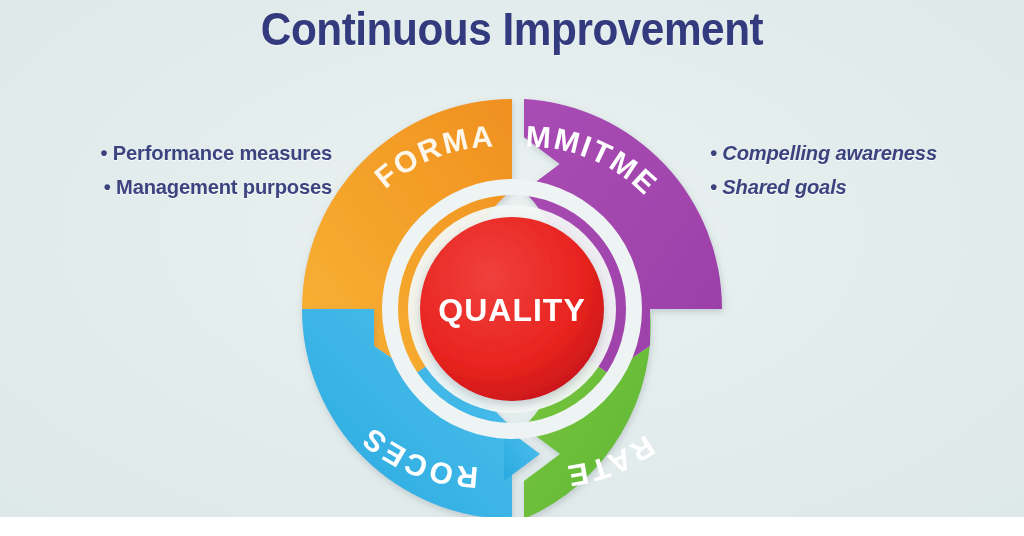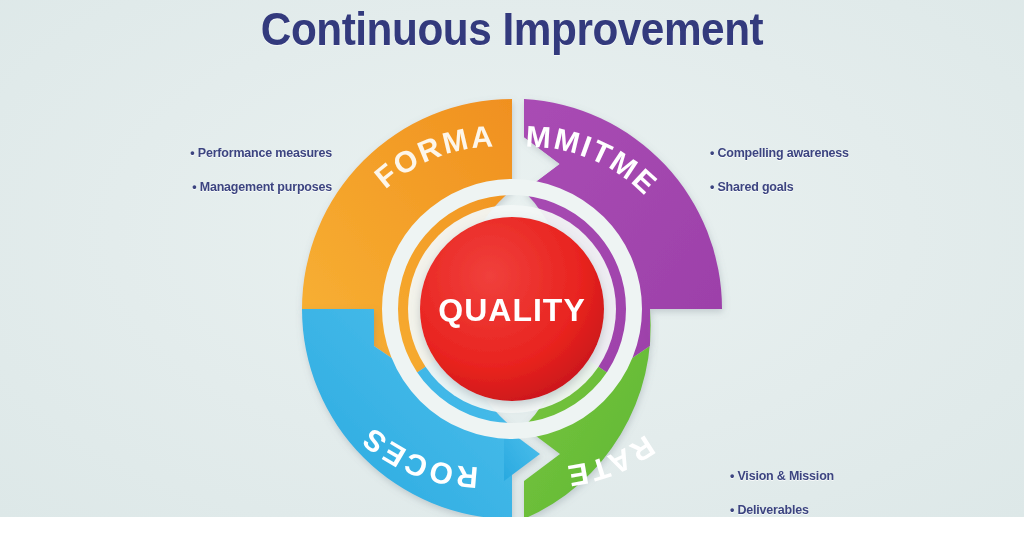--- a/index.html
+++ b/index.html
@@ -43,30 +43,30 @@
     height: 470px;
   }
   #wheel svg { display: block; width: 520px; height: 470px; }
 
   
   .bullets {
     position: absolute;
     color: #3c4480;
     font-family: "Liberation Sans", sans-serif;
     font-weight: bold;
-    font-size: 13px;
+    font-size: 21px;
     line-height: 34px;
     letter-spacing: -0.2px;
     text-shadow: 0 1px 0 rgba(255,255,255,0.75);
     white-space: nowrap;
   }
   .bullets div { transform: scaleX(0.96); }
   #bl-perf      { top: 136px; left: 42px;  width: 290px; text-align: right; }
   #bl-perf div  { transform-origin: 100% 50%; }
-  #bl-commit    { top: 136px; left: 710px; width: 290px; text-align: left; }
+  #bl-commit    { top: 136px; left: 710px; width: 290px; text-align: left; font-style: italic; }
   #bl-commit div{ transform-origin: 0% 50%; }
   #bl-process   { top: 459px; left: 46px;  width: 290px; text-align: right; }
   #bl-process div{ transform-origin: 100% 50%; }
   #bl-strategy  { top: 459px; left: 730px; width: 290px; text-align: left; }
   #bl-strategy div{ transform-origin: 0% 50%; }
 
   .arc-label {
     font-family: "Liberation Sans", sans-serif;
     font-weight: bold;
     font-size: 30px;
@@ -93,24 +93,20 @@
     <div>• Performance measures</div>
     <div>• Management purposes</div>
   </div>
 
   <div class="bullets" id="bl-commit" style="color: rgb(60, 68, 128);">
     <div>• Compelling awareness</div>
     <div>• Shared goals</div>
   </div>
 
 
-  <div class="bullets" id="bl-strategy" style="color: rgb(60, 68, 128);">
-    <div>• Vision &amp; Mission</div>
-    <div>• Deliverables</div>
-  </div>
 
   <div id="wheel">
     <svg viewBox="0 0 520 470" xmlns="http://www.w3.org/2000/svg">
       <defs>
 
         <linearGradient id="gPerf" x1="0" y1="1" x2="1" y2="0">
           <stop offset="0%" class="g-perf-a" stop-color="#F8B335"></stop>
           <stop offset="100%" class="g-perf-b" stop-color="#F0901F"></stop>
         </linearGradient>
         <linearGradient id="gComm" x1="0" y1="0" x2="1" y2="1">

